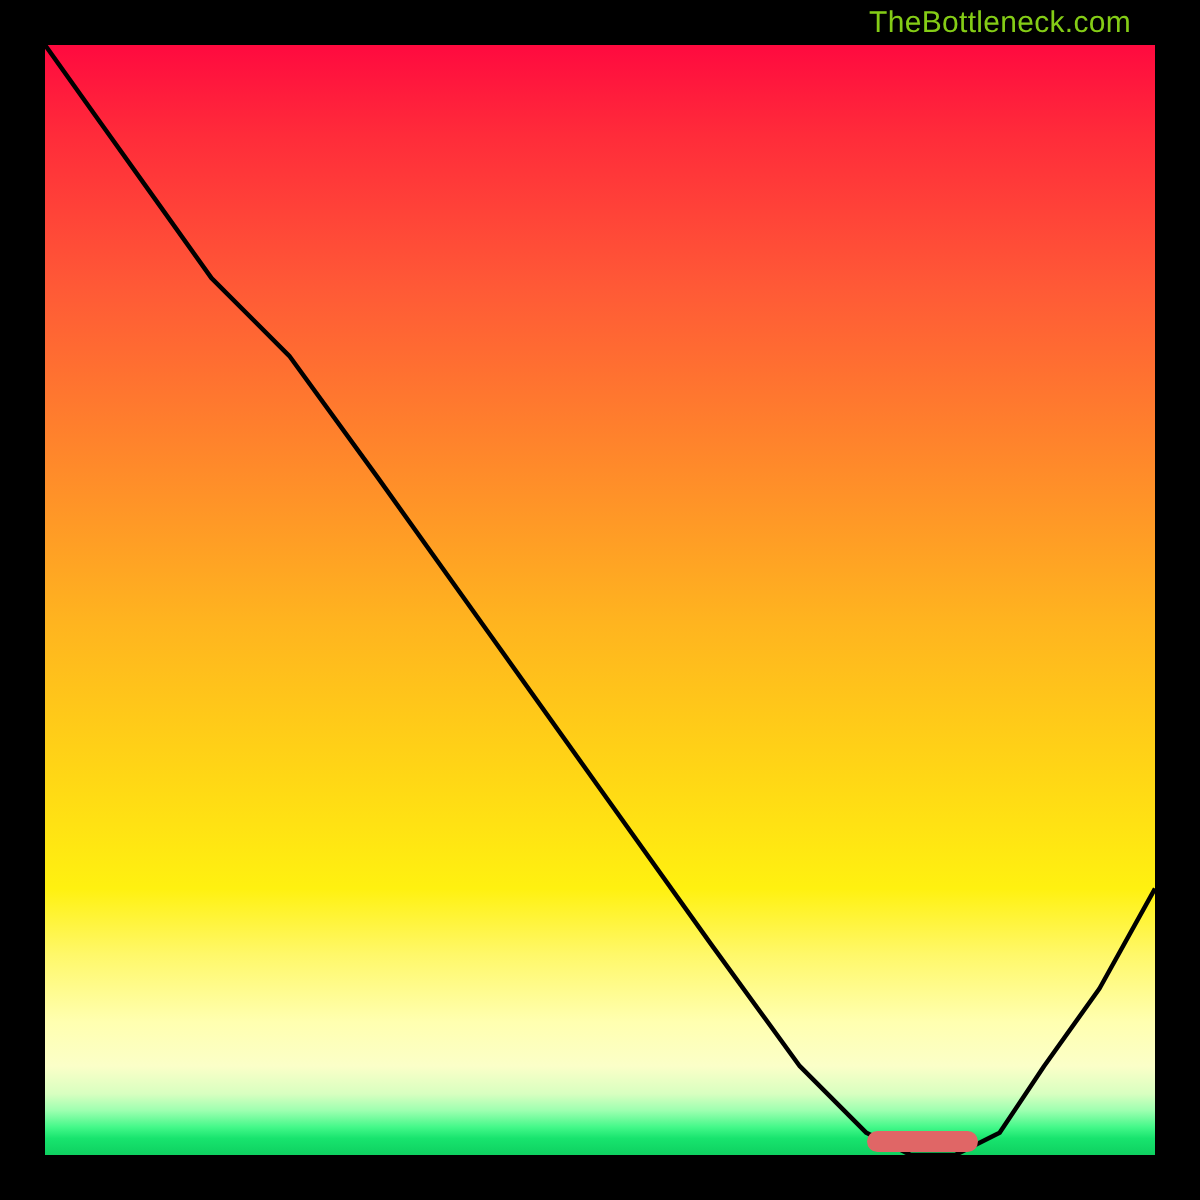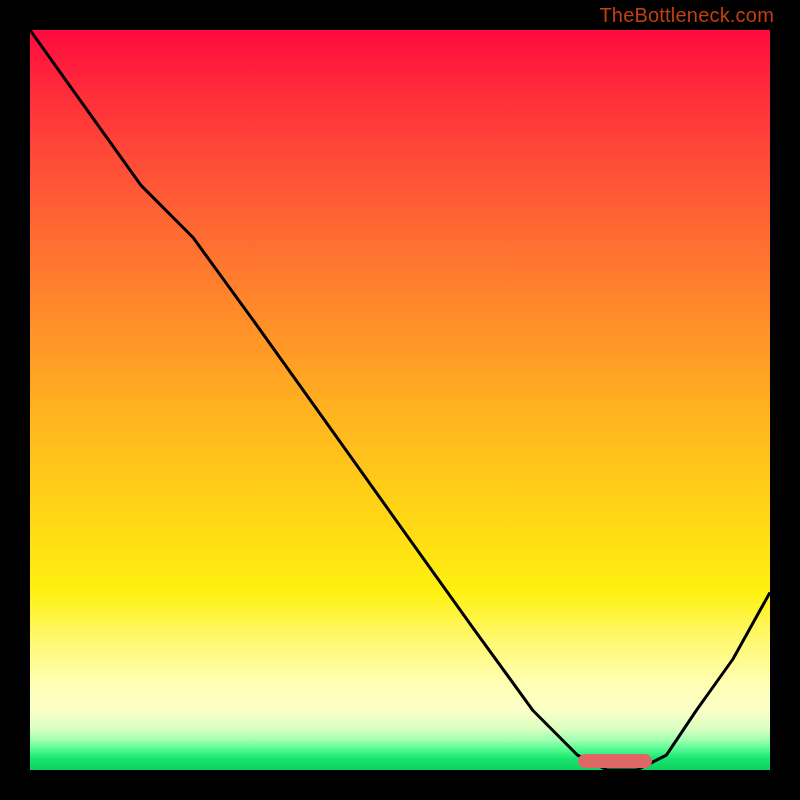--- a/index.html
+++ b/index.html
@@ -38,22 +38,22 @@
       #d8ffc0 94.5%,
       #9dffb0 96%,
       #43f889 97.5%,
       #18e46e 98.5%,
       #0ed060 100%
     );
   }
   .watermark {
     position: absolute;
     top: 4px;
-    right: 26px;
-    color: #c2410c;
+    right: 46px;
+    color: #84cc16;
     font-size: 20px;
     letter-spacing: 0.2px;
     user-select: none;
     pointer-events: none;
   }
   svg.curve {
     position: absolute;
     inset: 0;
   }
   .marker {

